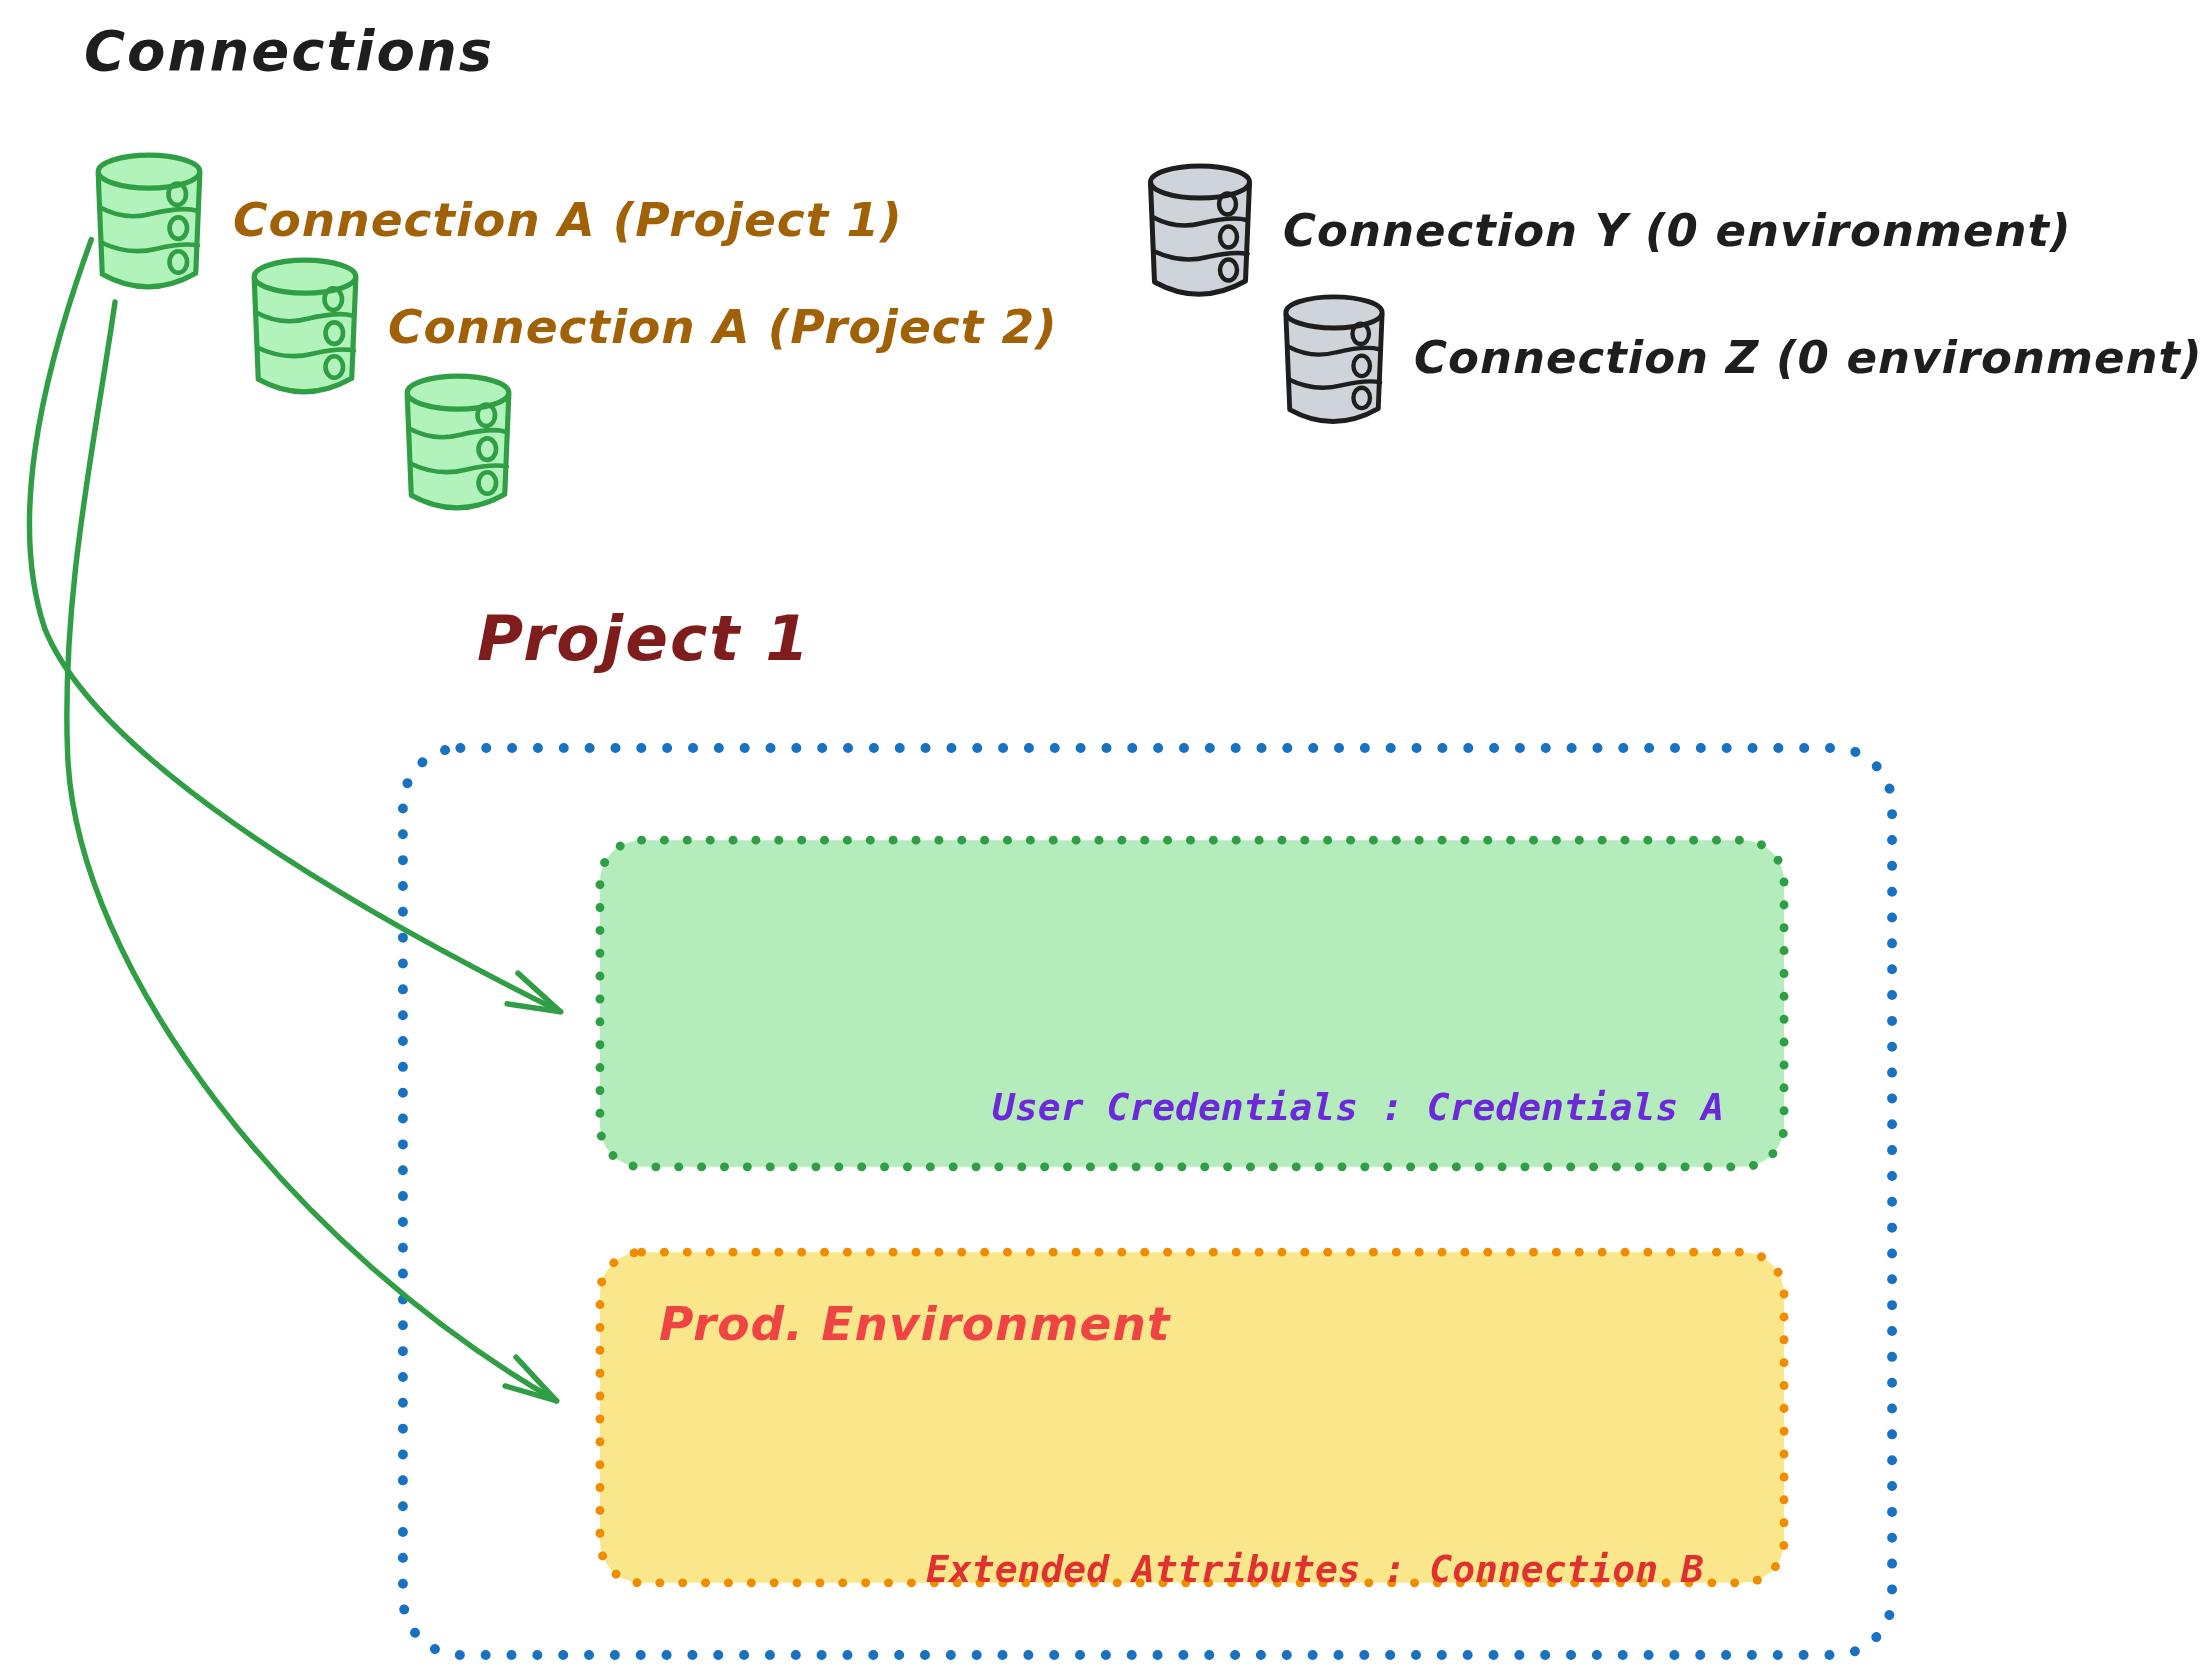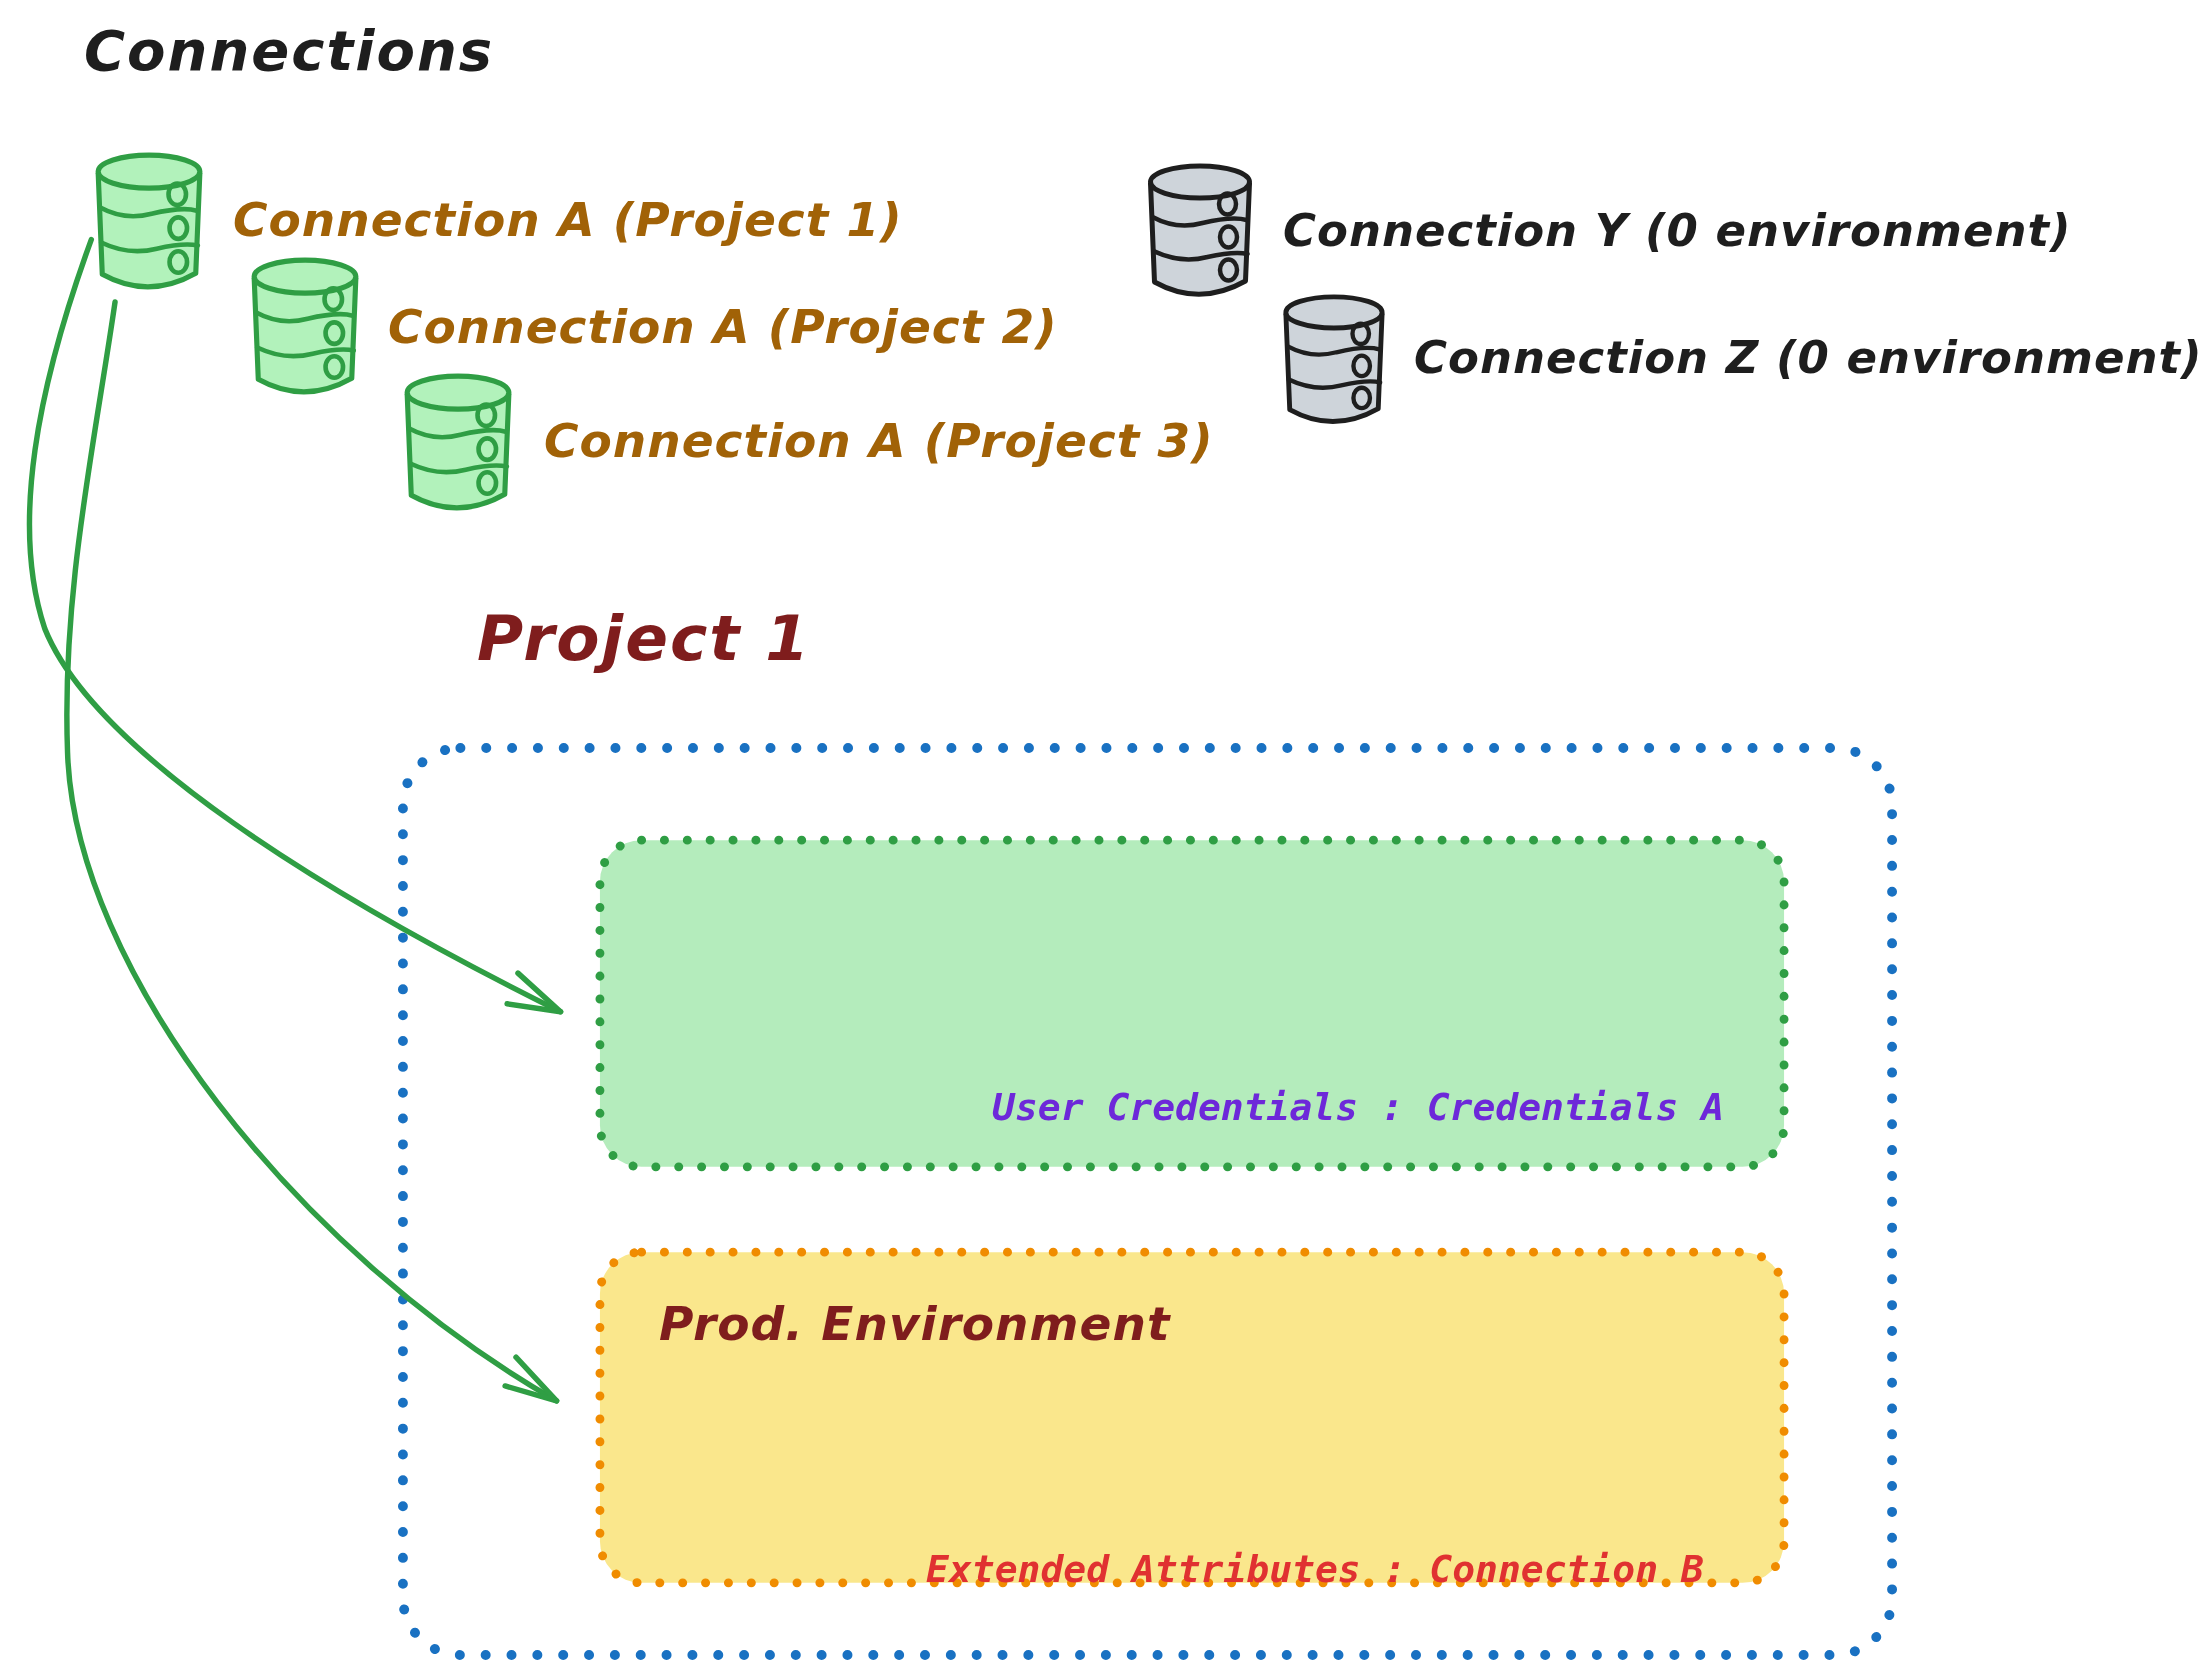--- a/index.html
+++ b/index.html
@@ -26,21 +26,21 @@
     font-size:63px;font-weight:700;color:#7f1d1d;
     letter-spacing:2px;white-space:nowrap;
   }
   .env{position:absolute;}
   .env .frame{position:absolute;left:0;top:0;}
   .env-title{
     position:absolute;font-size:47px;font-weight:600;
     letter-spacing:1px;white-space:nowrap;
   }
   .dev .env-title{color:#2f9e44;}
-  .prod .env-title{color:#7f1d1d;}
+  .prod .env-title{color:#ef4444;}
   .mono{
     position:absolute;
     font-family:"DejaVu Sans Mono", monospace;
     font-size:38px;font-weight:700;line-height:51px;white-space:pre;
   }
   .mono.green-mono{color:#6d28d9;}
   .mono.red-mono{color:#e03131;}
   
   .db{position:absolute;width:113px;height:149px;overflow:visible;}
   .db.green{color:#2f9e44;--db-fill:#b2f2bb;}
@@ -75,21 +75,20 @@
   <div class="abs lbl green-lbl" style="left:233px;top:192px">Connection A (Project 1)</div>
 
   <svg class="db green abs" style="left:248px;top:254px" viewBox="0 0 110 145">
       <use href="#db-symbol"></use>
     </svg>
   <div class="abs lbl green-lbl" style="left:388px;top:299px">Connection A (Project 2)</div>
 
   <svg class="db green abs" style="left:401px;top:370px" viewBox="0 0 110 145">
       <use href="#db-symbol"></use>
     </svg>
-  <div class="abs lbl green-lbl" style="left:544px;top:413px">Connection A (Project 3)</div>
 
   <svg class="db gray abs" style="left:1143px;top:160px;height:145px" viewBox="0 0 110 145">
       <use href="#db-symbol"></use>
     </svg>
   <div class="abs lbl ink-lbl" style="left:1283px;top:204px">Connection Y (0 environment)</div>
 
   <svg class="db gray abs" style="left:1277px;top:291px;height:141px" viewBox="0 0 110 145">
       <use href="#db-symbol"></use>
     </svg>
   <div class="abs lbl ink-lbl" style="left:1414px;top:331px">Connection Z (0 environment)</div>

